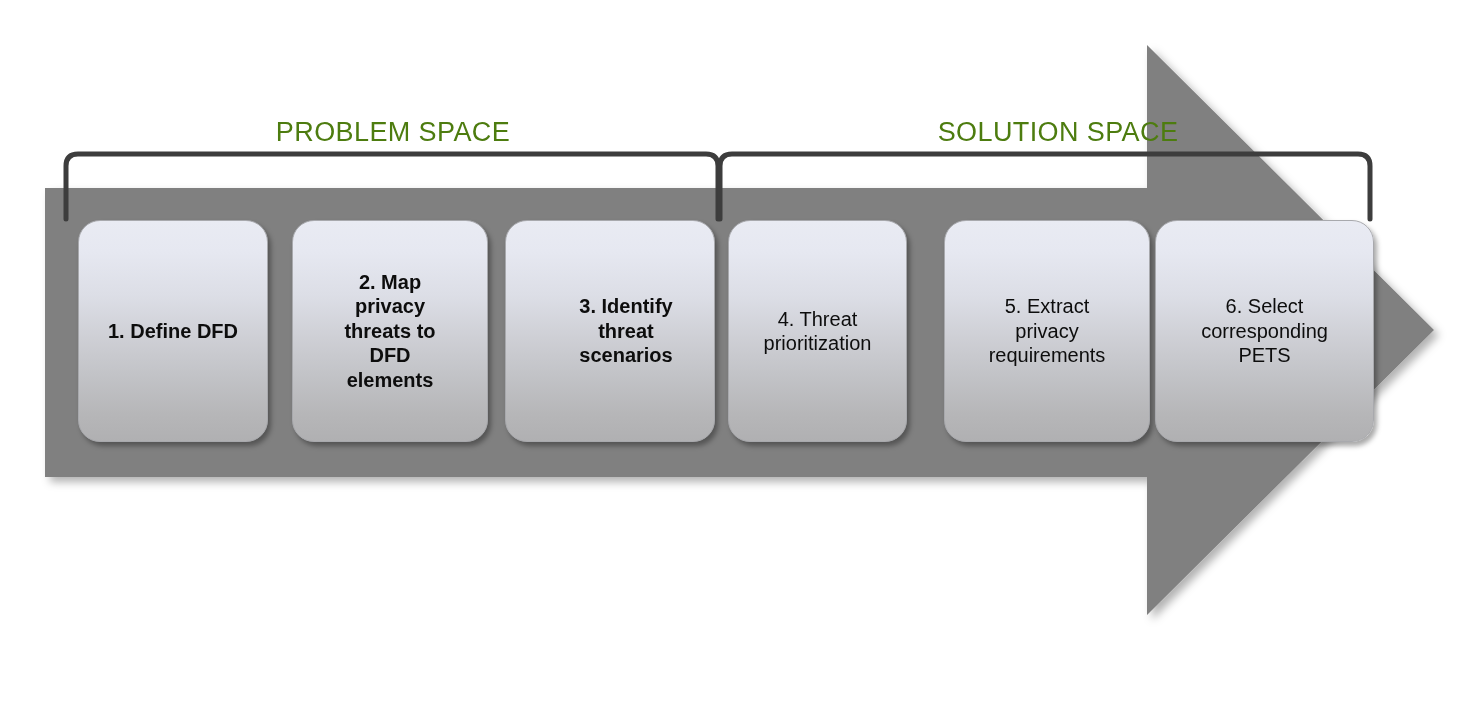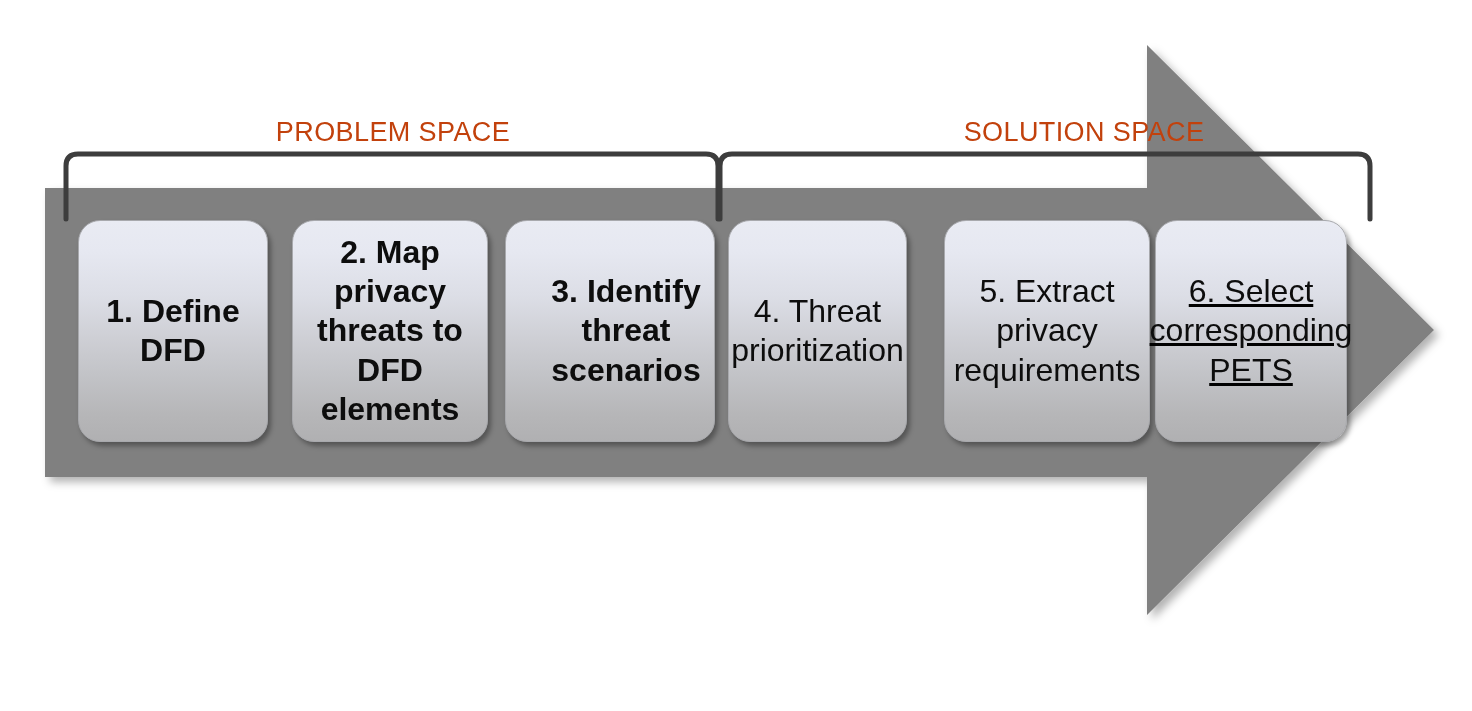--- a/index.html
+++ b/index.html
@@ -31,29 +31,29 @@
     position: absolute;
     left: 0; top: 0;
     width: 1472px;
     height: 711px;
     pointer-events: none;
   }
 
   
   .span-label {
     position: absolute;
-    color: #c2410c;
+    color: #4d7c0f;
     font-size: 27px;
     font-weight: 400;
     letter-spacing: 0.4px;
     white-space: nowrap;
     text-align: center;
   }
   #label-problem { left: 68px;  top: 117px; width: 650px; }
-  #label-solution { left: 760px; top: 117px; width: 648px; }
+  #label-solution { left: 734px; top: 117px; width: 648px; }
 
   
   .step-box {
     position: absolute;
     top: 220px;
     height: 222px;
     border-radius: 22px;
     background: linear-gradient(to bottom,
         #e9ebf3 0%,
         #e6e8f1 14%,
@@ -64,34 +64,34 @@
         #b0b0b2 100%);
     border: 1px solid #a8a9ad;
     box-shadow: 3px 4px 5px rgba(0,0,0,0.34);
     display: flex;
     align-items: center;
     justify-content: center;
     box-sizing: border-box;
   }
   .step-text {
     color: #0d0d0d;
-    font-size: 32px;
+    font-size: 20px;
     line-height: 1.22;
     text-align: center;
     padding: 0 8px;
     white-space: pre-line;
   }
   .step-text.bold { font-weight: bold; }
 
   #step-1 { left: 78px;   width: 190px; }
   #step-2 { left: 292px;  width: 196px; }
   #step-3 { left: 505px;  width: 210px; padding-left: 32px; }
   #step-4 { left: 728px;  width: 179px; }
   #step-5 { left: 944px;  width: 206px; }
-  #step-6 { left: 1155px; width: 192px; text-decoration: underline; }
+  #step-6 { left: 1155px; width: 219px; }
 </style>
 </head>
 <body>
 
 <div id="canvas">
 
   <svg class="arrow-layer" viewBox="0 0 1472 711" width="1472" height="711" aria-hidden="true">
     <defs>
       <filter id="arrowShadow" x="-10%" y="-10%" width="130%" height="130%">
         <feDropShadow dx="5" dy="5" stdDeviation="4" flood-color="#000000" flood-opacity="0.30"></feDropShadow>

